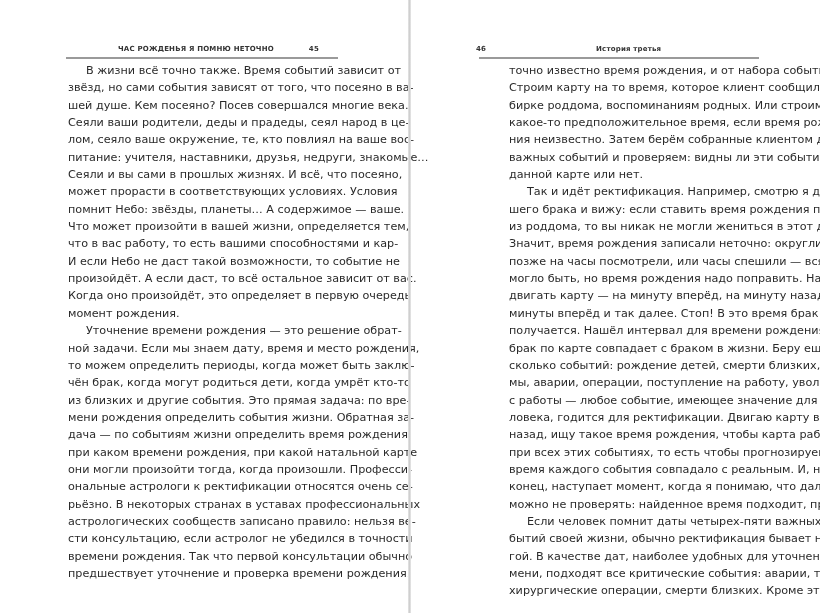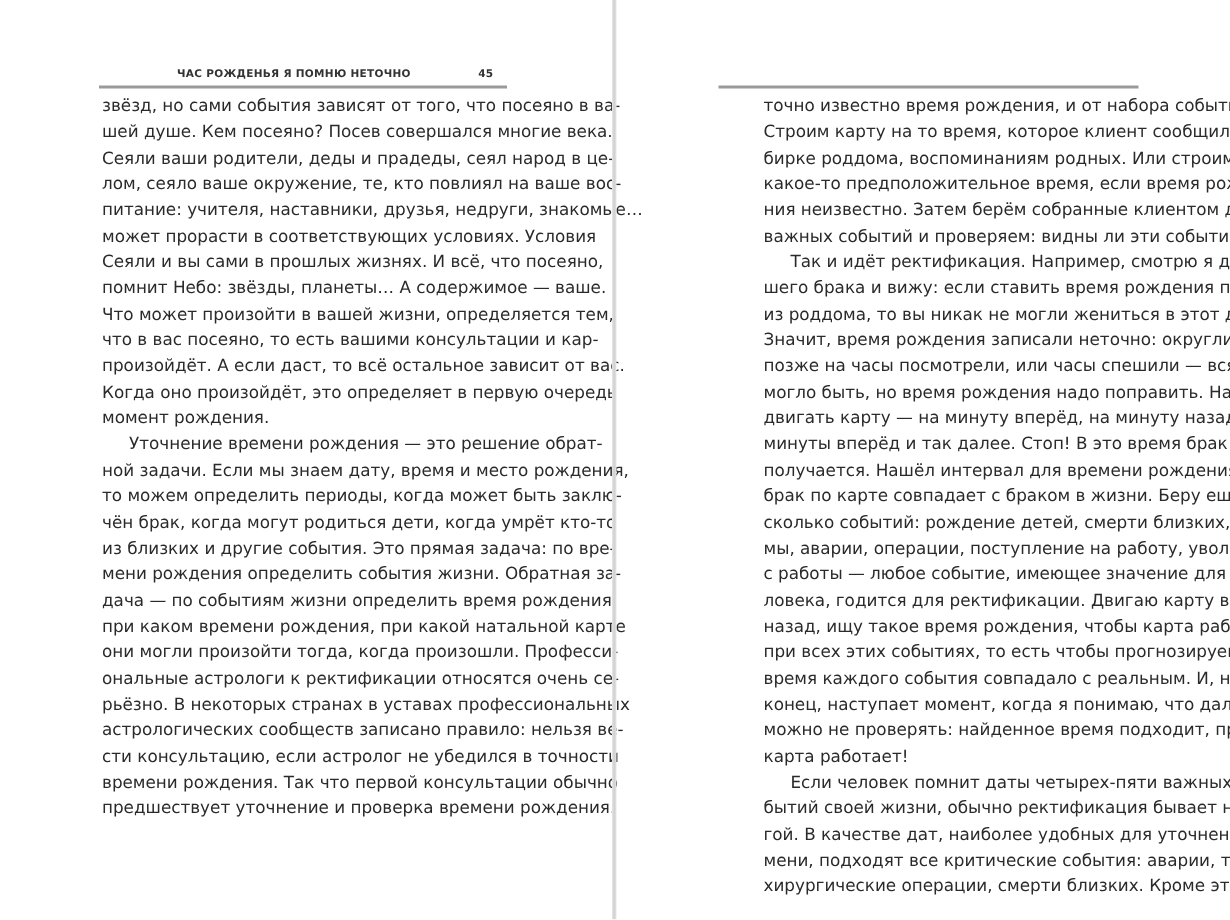--- a/index.html
+++ b/index.html
@@ -17,21 +17,21 @@
     .page.right { left: 411px; width: 409px; }
     .running-head {
       position: absolute; top: 45px; height: 14px;
       font-size: 7px; font-weight: bold; letter-spacing: 0.2px; color: #333;
     }
     .page.left .running-head { left: 55px; width: 278px; }
     .page.right .running-head { left: 58px; width: 278px; }
     .rh-title { position: absolute; top: 0; font-size: 7px; }
     .rh-num { position: absolute; top: 0; font-size: 7px; }
     .page.left .rh-title { left: 63px; }
-    .page.left .rh-num { right: 4px; }
+    .page.left .rh-num { right: 14px; }
     .page.right .rh-num { left: 7px; }
     .page.right .rh-title { left: 127px; }
     .rule { position: absolute; top: 57px; height: 2px; background: #9a9a9a; }
     .page.left .rule { left: 66px; width: 272px; }
     .page.right .rule { left: 68px; width: 280px; }
     .textblock { position: absolute; top: 62px; font-size: 11.2px; line-height: 17.35px; }
     .page.left .textblock { left: 68px; width: 268px; }
     .page.right .textblock { left: 98px; width: 270px; }
     .line {
       white-space: nowrap; text-align: justify; text-align-last: justify;
@@ -47,30 +47,32 @@
 
   <div class="page left">
     <div class="running-head">
       <span class="rh-title">ЧАС РОЖДЕНЬЯ Я ПОМНЮ НЕТОЧНО</span>
       <span class="rh-num">45</span>
     </div>
     <div class="rule"></div>
 
     <div class="textblock">
       <div>
+        <div class="line indent">В жизни всё точно также. Время событий зависит от</div>
         <div class="line">звёзд, но сами события зависят от того, что посеяно в ва-</div>
         <div class="line">шей душе. Кем посеяно? Посев совершался многие века.</div>
         <div class="line">Сеяли ваши родители, деды и прадеды, сеял народ в це-</div>
         <div class="line">лом, сеяло ваше окружение, те, кто повлиял на ваше вос-</div>
         <div class="line">питание: учителя, наставники, друзья, недруги, знакомые…</div>
+        <div class="line">Сеяли и вы сами в прошлых жизнях. И всё, что посеяно,</div>
         <div class="line">может прорасти в соответствующих условиях. Условия</div>
-        <div class="line">Сеяли и вы сами в прошлых жизнях. И всё, что посеяно,</div>
         <div class="line">помнит Небо: звёзды, планеты… А содержимое — ваше.</div>
         <div class="line">Что может произойти в вашей жизни, определяется тем,</div>
-        <div class="line">что в вас посеяно, то есть вашими консультации и кар-</div>
+        <div class="line">что в вас работу, то есть вашими способностями и кар-</div>
+        <div class="line">И если Небо не даст такой возможности, то событие не</div>
         <div class="line">произойдёт. А если даст, то всё остальное зависит от вас.</div>
         <div class="line">Когда оно произойдёт, это определяет в первую очередь</div>
         <div class="line last">момент рождения.</div>
       </div>
       <div>
         <div class="line indent">Уточнение времени рождения — это решение обрат-</div>
         <div class="line">ной задачи. Если мы знаем дату, время и место рождения,</div>
         <div class="line">то можем определить периоды, когда может быть заклю-</div>
         <div class="line">чён брак, когда могут родиться дети, когда умрёт кто-то</div>
         <div class="line">из близких и другие события. Это прямая задача: по вре-</div>
@@ -85,30 +87,35 @@
         <div class="line">времени рождения. Так что первой консультации обычно</div>
         <div class="line last">предшествует уточнение и проверка времени рождения.</div>
       </div>
 
     </div>
   </div>
 
   <div class="gutter"></div>
 
   <div class="page right">
+    <div class="running-head">
+      <span class="rh-num">46</span>
+      <span class="rh-title">История третья</span>
+    </div>
     <div class="rule"></div>
 
     <div class="textblock">
       <div>
         <div class="line">точно известно время рождения, и от набора событий.</div>
         <div class="line">Строим карту на то время, которое клиент сообщил, — по</div>
         <div class="line">бирке роддома, воспоминаниям родных. Или строим на</div>
         <div class="line">какое-то предположительное время, если время рожде-</div>
         <div class="line">ния неизвестно. Затем берём собранные клиентом даты</div>
         <div class="line">важных событий и проверяем: видны ли эти события по</div>
+        <div class="line last">данной карте или нет.</div>
       </div>
       <div>
         <div class="line indent">Так и идёт ректификация. Например, смотрю я дату ва-</div>
         <div class="line">шего брака и вижу: если ставить время рождения по бирке</div>
         <div class="line">из роддома, то вы никак не могли жениться в этот день.</div>
         <div class="line">Значит, время рождения записали неточно: округлили или</div>
         <div class="line">позже на часы посмотрели, или часы спешили — всякое</div>
         <div class="line">могло быть, но время рождения надо поправить. Начинаю</div>
         <div class="line">двигать карту — на минуту вперёд, на минуту назад, на две</div>
         <div class="line">минуты вперёд и так далее. Стоп! В это время брак уже</div>
@@ -116,21 +123,20 @@
         <div class="line">брак по карте совпадает с браком в жизни. Беру ещё не-</div>
         <div class="line">сколько событий: рождение детей, смерти близких, трав-</div>
         <div class="line">мы, аварии, операции, поступление на работу, увольнение</div>
         <div class="line">с работы — любое событие, имеющее значение для че-</div>
         <div class="line">ловека, годится для ректификации. Двигаю карту вперёд-</div>
         <div class="line">назад, ищу такое время рождения, чтобы карта работала</div>
         <div class="line">при всех этих событиях, то есть чтобы прогнозируемое</div>
         <div class="line">время каждого события совпадало с реальным. И, на-</div>
         <div class="line">конец, наступает момент, когда я понимаю, что дальше</div>
         <div class="line">можно не проверять: найденное время подходит, при нём</div>
-        <div class="line last">карта работает!</div>
       </div>
       <div>
         <div class="line indent">Если человек помнит даты четырех-пяти важных со-</div>
         <div class="line">бытий своей жизни, обычно ректификация бывает недол-</div>
         <div class="line">гой. В качестве дат, наиболее удобных для уточнения вре-</div>
         <div class="line">мени, подходят все критические события: аварии, травмы,</div>
         <div class="line">хирургические операции, смерти близких. Кроме этого,</div>
 
       </div>
 

